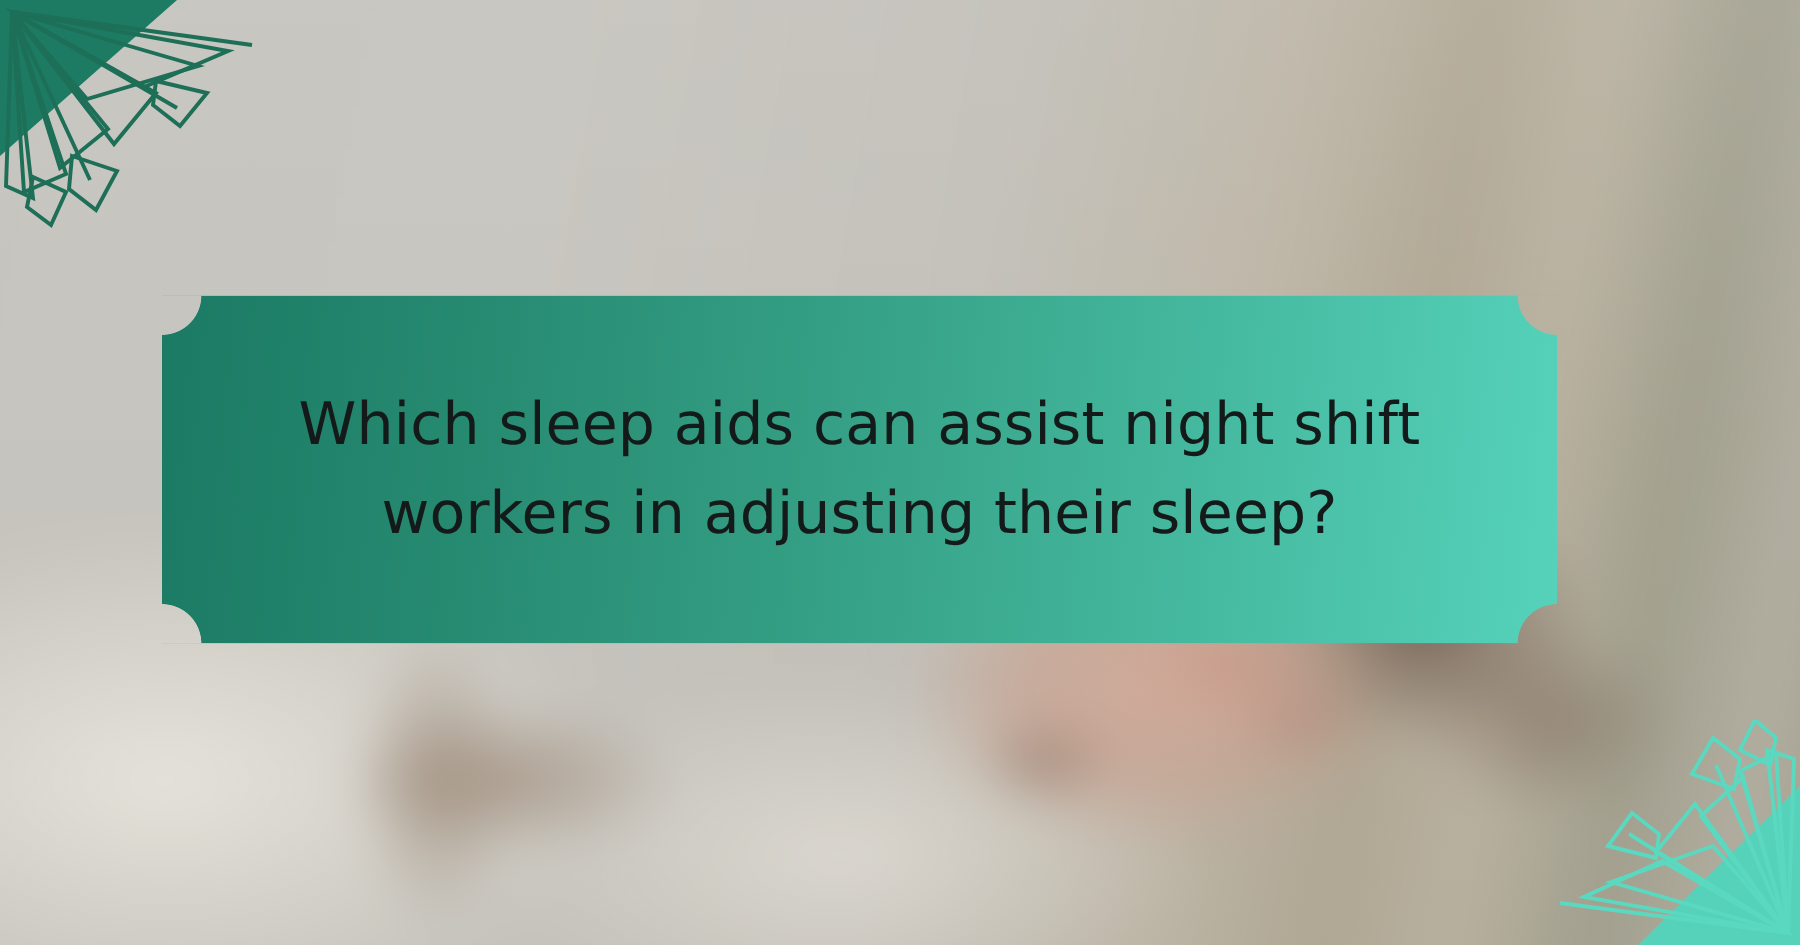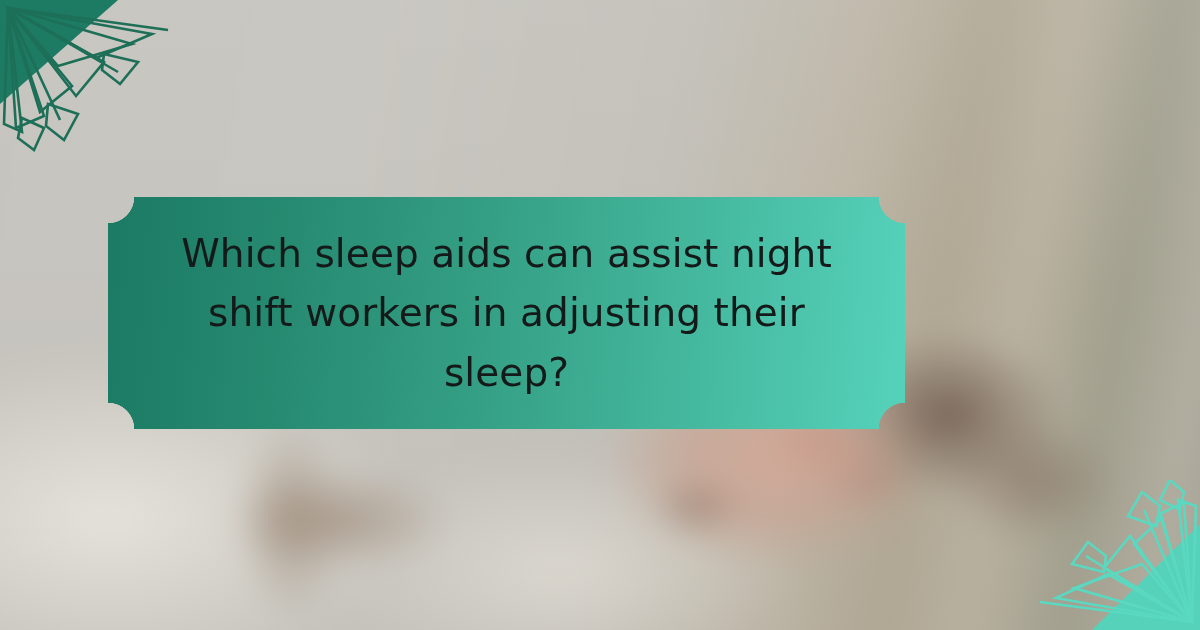--- a/index.html
+++ b/index.html
@@ -68,21 +68,21 @@
     bottom: 0; right: 0;
     width: 180px; height: 150px;
     pointer-events: none;
   }
 
   
   .banner {
     position: absolute;
     left: 108px;
     top: 197px;
-    width: 797px;
+    width: 930px;
     height: 232px;
     background: linear-gradient(95deg, #1b7a63 0%, #268a71 22%, #35a085 48%, #46bba1 76%, #56d2bb 100%);
     box-shadow: 0 2px 14px rgba(0,0,0,0.16);
     
     -webkit-mask-image:
       radial-gradient(circle 26px at 0 0, transparent 0 26px, #000 26.5px),
       radial-gradient(circle 26px at 100% 0, transparent 0 26px, #000 26.5px),
       radial-gradient(circle 26px at 0 100%, transparent 0 26px, #000 26.5px),
       radial-gradient(circle 26px at 100% 100%, transparent 0 26px, #000 26.5px);
     -webkit-mask-composite: source-in;

